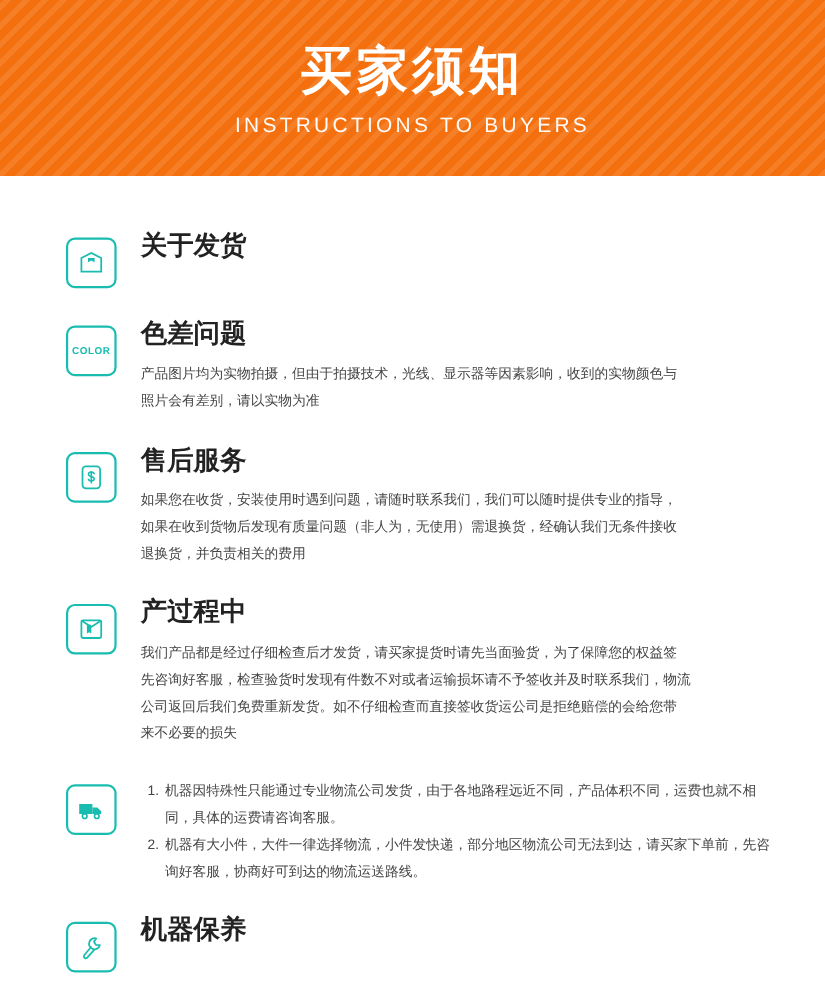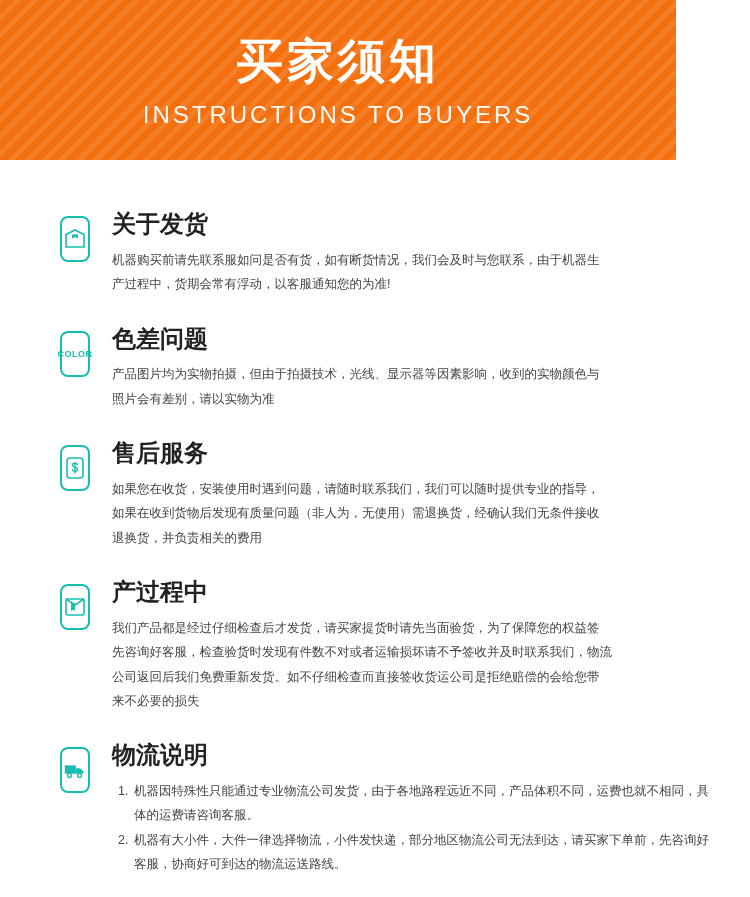--- a/index.html
+++ b/index.html
@@ -17,21 +17,21 @@
   .page {
     position: relative;
     width: 750px;
     height: 897px;
     background: #ffffff;
   }
 
   
   .banner {
     position: relative;
-    width: 676px;
+    width: 750px;
     height: 160px;
     background: #f4700f;
     overflow: hidden;
   }
   .banner .stripes {
     position: absolute;
     top: 0; left: 0; right: 0; bottom: 0;
     background-image: repeating-linear-gradient(
       -45deg,
       rgba(255,255,255,0.10) 0px,
@@ -52,39 +52,39 @@
   .banner-title {
     color: #ffffff;
     font-size: 47px;
     font-weight: bold;
     letter-spacing: 4px;
     line-height: 1.1;
     margin-top: 4px;
   }
   .banner-sub {
     color: #ffffff;
-    font-size: 24px;
+    font-size: 19px;
     letter-spacing: 3px;
     margin-top: 14px;
     opacity: 0.97;
   }
 
   
   .content {
     padding: 50px 40px 0 60px;
     box-sizing: border-box;
   }
   .item {
     display: flex;
     align-items: flex-start;
     margin-bottom: 28px;
   }
   .icon-box {
     flex: 0 0 auto;
-    width: 30px;
+    width: 46px;
     height: 46px;
     border: 2px solid #18bdb0;
     border-radius: 8px;
     margin-right: 22px;
     margin-top: 6px;
     display: flex;
     align-items: center;
     justify-content: center;
     box-sizing: border-box;
   }
@@ -140,24 +140,20 @@
 
     <div class="item">
       <div class="icon-box">
         <svg width="26" height="26" viewBox="0 0 26 26" fill="none" stroke="#18bdb0" stroke-width="1.6">
           <path d="M4 8.5 L13 4 L22 8.5 L22 21 L4 21 Z"></path>
           <path d="M10 8.5 h6 v4 l-3 -1.6 l-3 1.6 z" fill="#18bdb0" stroke="none"></path>
         </svg>
       </div>
       <div class="item-body">
         <h3 class="item-title">关于发货</h3>
-        <div class="item-text">
-          <p>机器购买前请先联系服如问是否有货，如有断货情况，我们会及时与您联系，由于机器生</p>
-          <p>产过程中，货期会常有浮动，以客服通知您的为准!</p>
-        </div>
       </div>
     </div>
 
     <div class="item">
       <div class="icon-box">
         <span class="icon-text">COLOR</span>
       </div>
       <div class="item-body">
         <h3 class="item-title">色差问题</h3>
         <div class="item-text">
@@ -207,21 +203,20 @@
     <div class="item">
       <div class="icon-box">
         <svg width="28" height="26" viewBox="0 0 28 26" fill="none" stroke="#18bdb0" stroke-width="1.5">
           <path d="M3 8 h12 v9 h-12 z" fill="#18bdb0" stroke="none"></path>
           <path d="M15 11 h4.5 l3.5 3.5 v2.5 h-8 z" fill="#18bdb0" stroke="none"></path>
           <circle cx="8" cy="19" r="2.1"></circle>
           <circle cx="19" cy="19" r="2.1"></circle>
         </svg>
       </div>
       <div class="item-body">
-        <h3 class="item-title">物流说明</h3>
         <ol class="item-list">
           <li>机器因特殊性只能通过专业物流公司发货，由于各地路程远近不同，产品体积不同，运费也就不相同，具体的运费请咨询客服。</li>
           <li>机器有大小件，大件一律选择物流，小件发快递，部分地区物流公司无法到达，请买家下单前，先咨询好客服，协商好可到达的物流运送路线。</li>
         </ol>
       </div>
     </div>
 
     <div class="item">
       <div class="icon-box">
         <svg width="26" height="26" viewBox="0 0 26 26" fill="none" stroke="#18bdb0" stroke-width="1.6">

